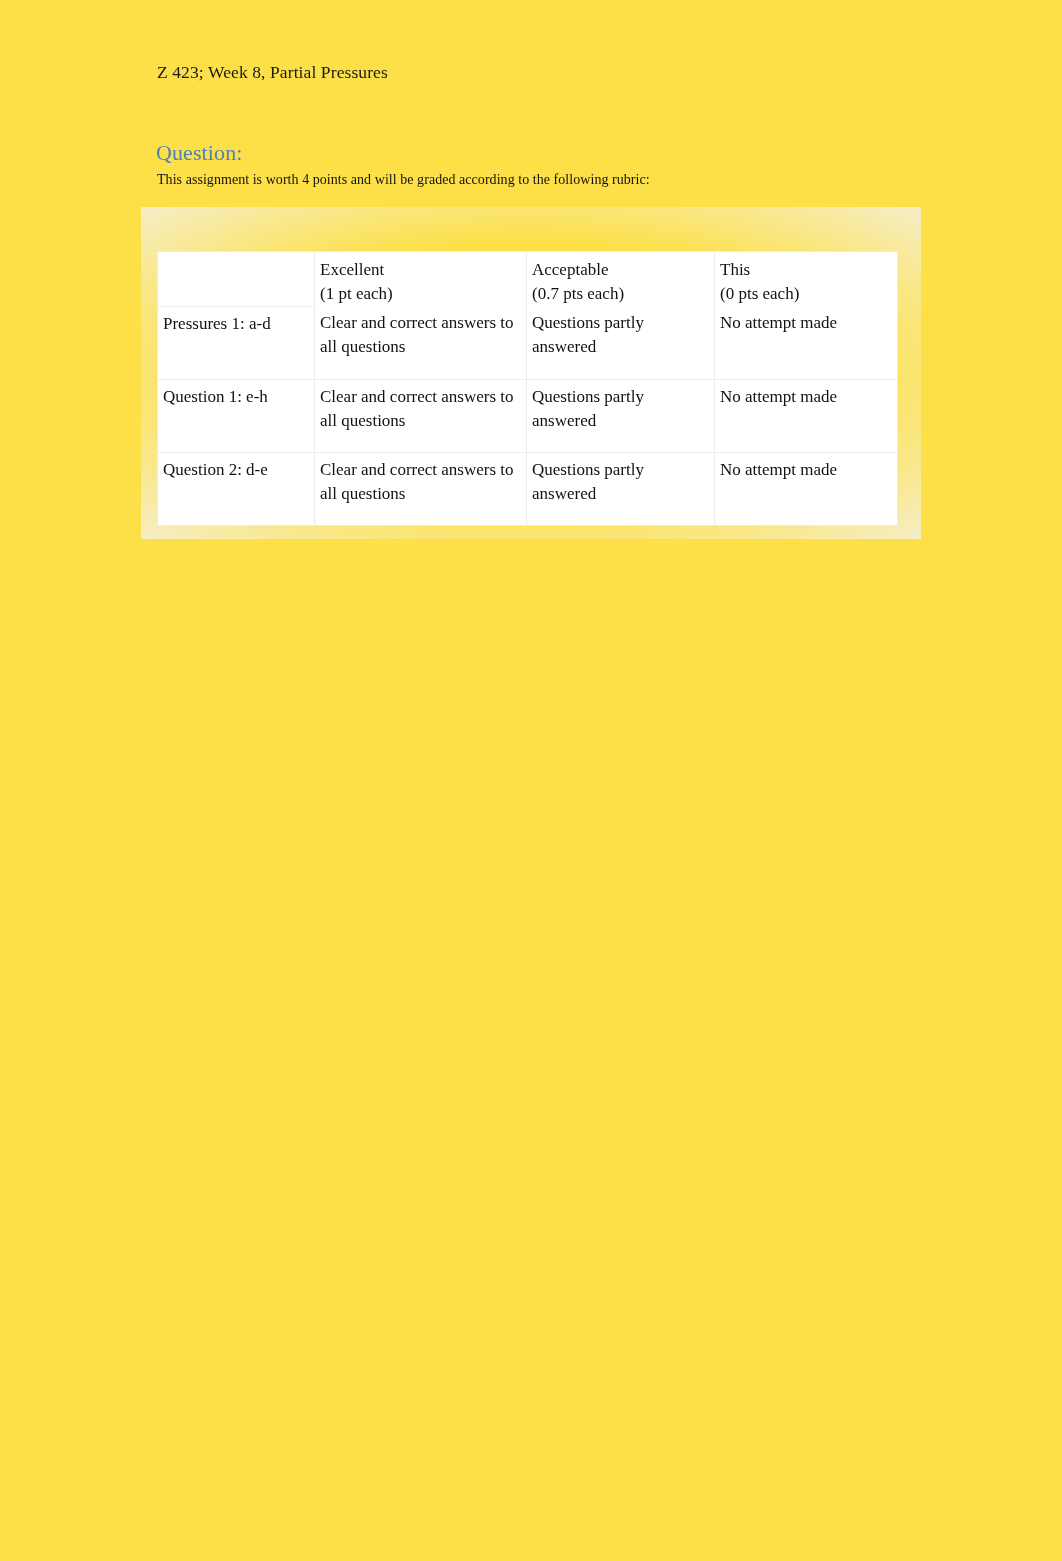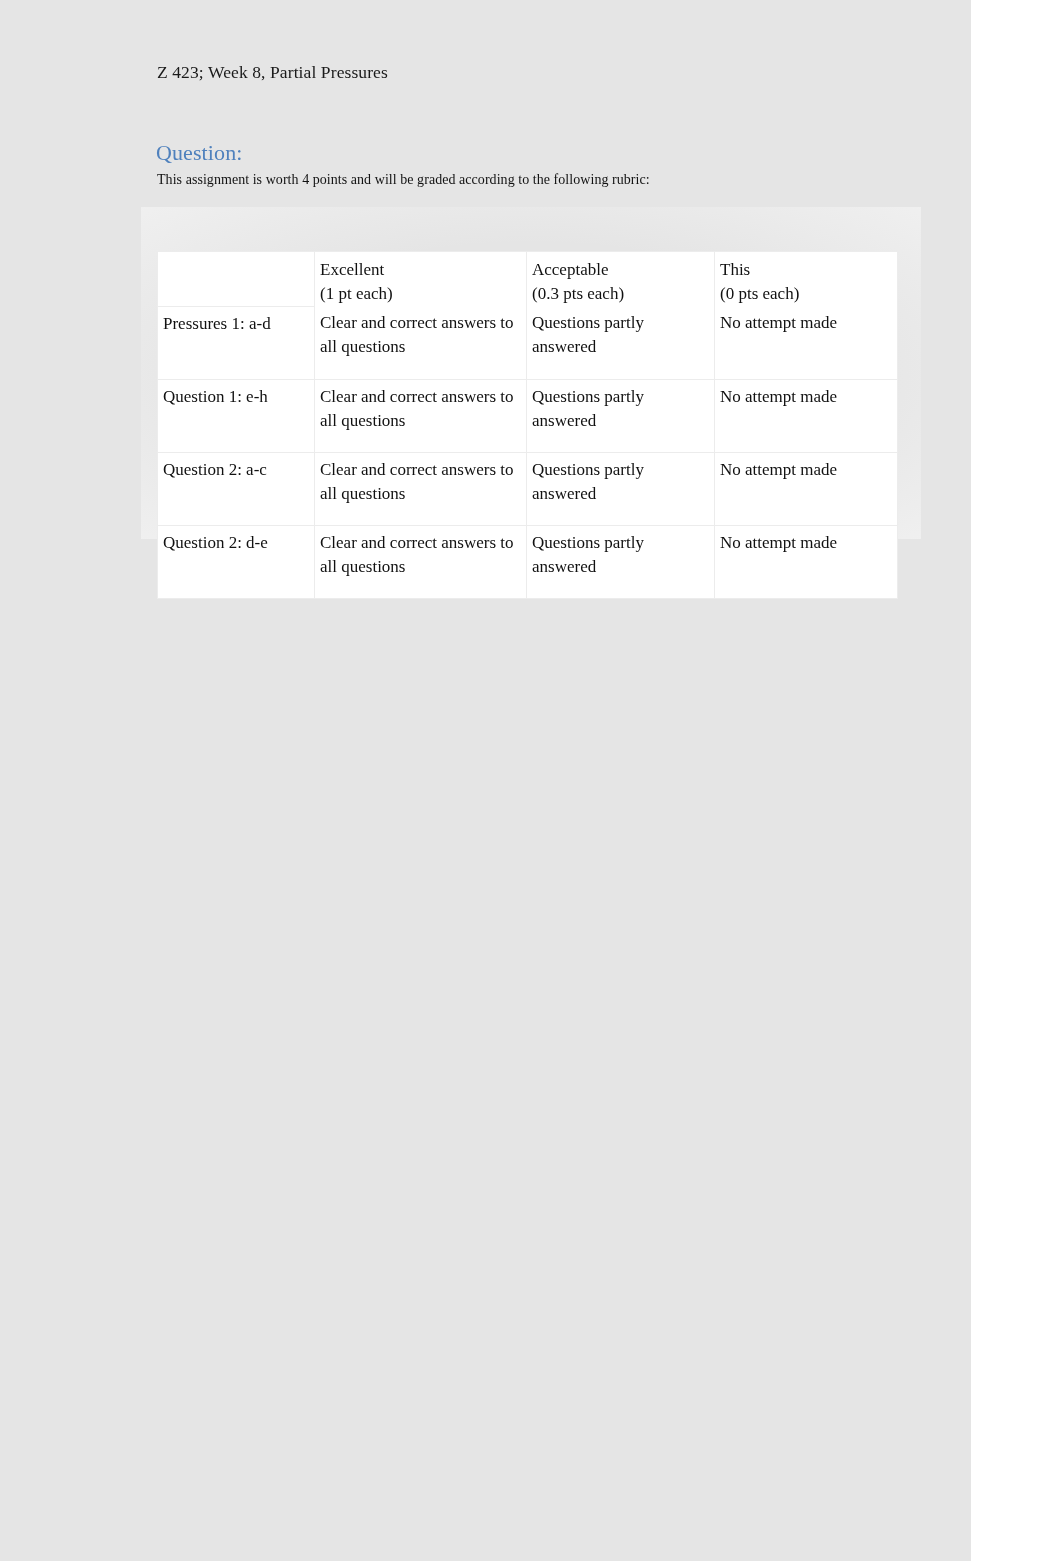--- a/index.html
+++ b/index.html
@@ -10,23 +10,23 @@
   }
 
   body {
     font-family: "Liberation Serif", "DejaVu Serif", serif;
     color: #000000;
     -webkit-font-smoothing: antialiased;
   }
 
   .page {
     position: relative;
-    width: 971px;
+    width: 1062px;
     height: 1561px;
-    background: #e5e5e5;
+    background: #fde047;
     overflow: hidden;
     box-sizing: border-box;
   }
 
   
   .doc-title {
     position: absolute;
     left: 157px;
     top: 62px;
     font-size: 17.5px;
@@ -155,21 +155,21 @@
           <td class="criteria-blank">
             <span class="hdr-line blank-cell"></span>
             <span class="hdr-line blank-cell"></span>
           </td>
           <td>
             <span class="hdr-line">Excellent</span>
             <span class="hdr-line">(1 pt each)</span>
           </td>
           <td>
             <span class="hdr-line">Acceptable</span>
-            <span class="hdr-line">(0.3 pts each)</span>
+            <span class="hdr-line">(0.7 pts each)</span>
           </td>
           <td>
             <span class="hdr-line">This</span>
             <span class="hdr-line">(0 pts each)</span>
           </td>
         </tr>
 
         <tr class="data-row first-data">
           <td class="criteria-cell">
             <span class="cell-text">Pressures 1: a-d</span>
@@ -193,34 +193,20 @@
             <span class="cell-text">Clear and correct answers to all questions</span>
           </td>
           <td class="desc-cell">
             <span class="cell-text">Questions partly answered</span>
           </td>
           <td class="desc-cell">
             <span class="cell-text">No attempt made</span>
           </td>
         </tr>
 
-        <tr class="data-row">
-          <td class="criteria-cell">
-            <span class="cell-text">Question 2: a-c</span>
-          </td>
-          <td class="desc-cell">
-            <span class="cell-text">Clear and correct answers to all questions</span>
-          </td>
-          <td class="desc-cell">
-            <span class="cell-text">Questions partly answered</span>
-          </td>
-          <td class="desc-cell">
-            <span class="cell-text">No attempt made</span>
-          </td>
-        </tr>
 
         <tr class="data-row">
           <td class="criteria-cell">
             <span class="cell-text">Question 2: d-e</span>
           </td>
           <td class="desc-cell">
             <span class="cell-text">Clear and correct answers to all questions</span>
           </td>
           <td class="desc-cell">
             <span class="cell-text">Questions partly answered</span>

